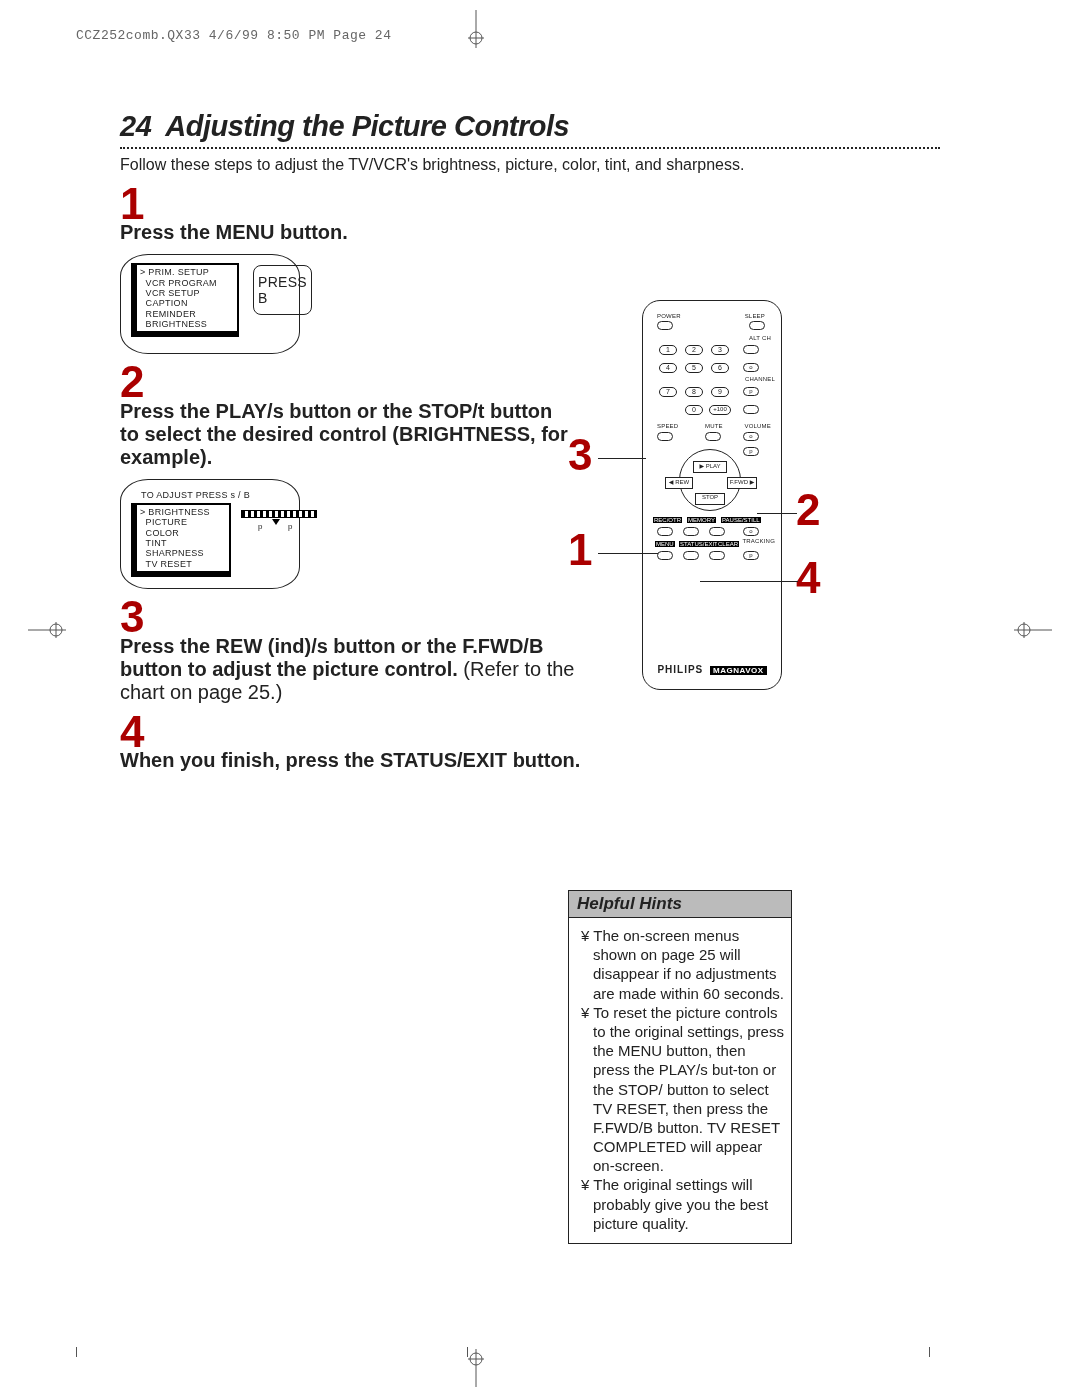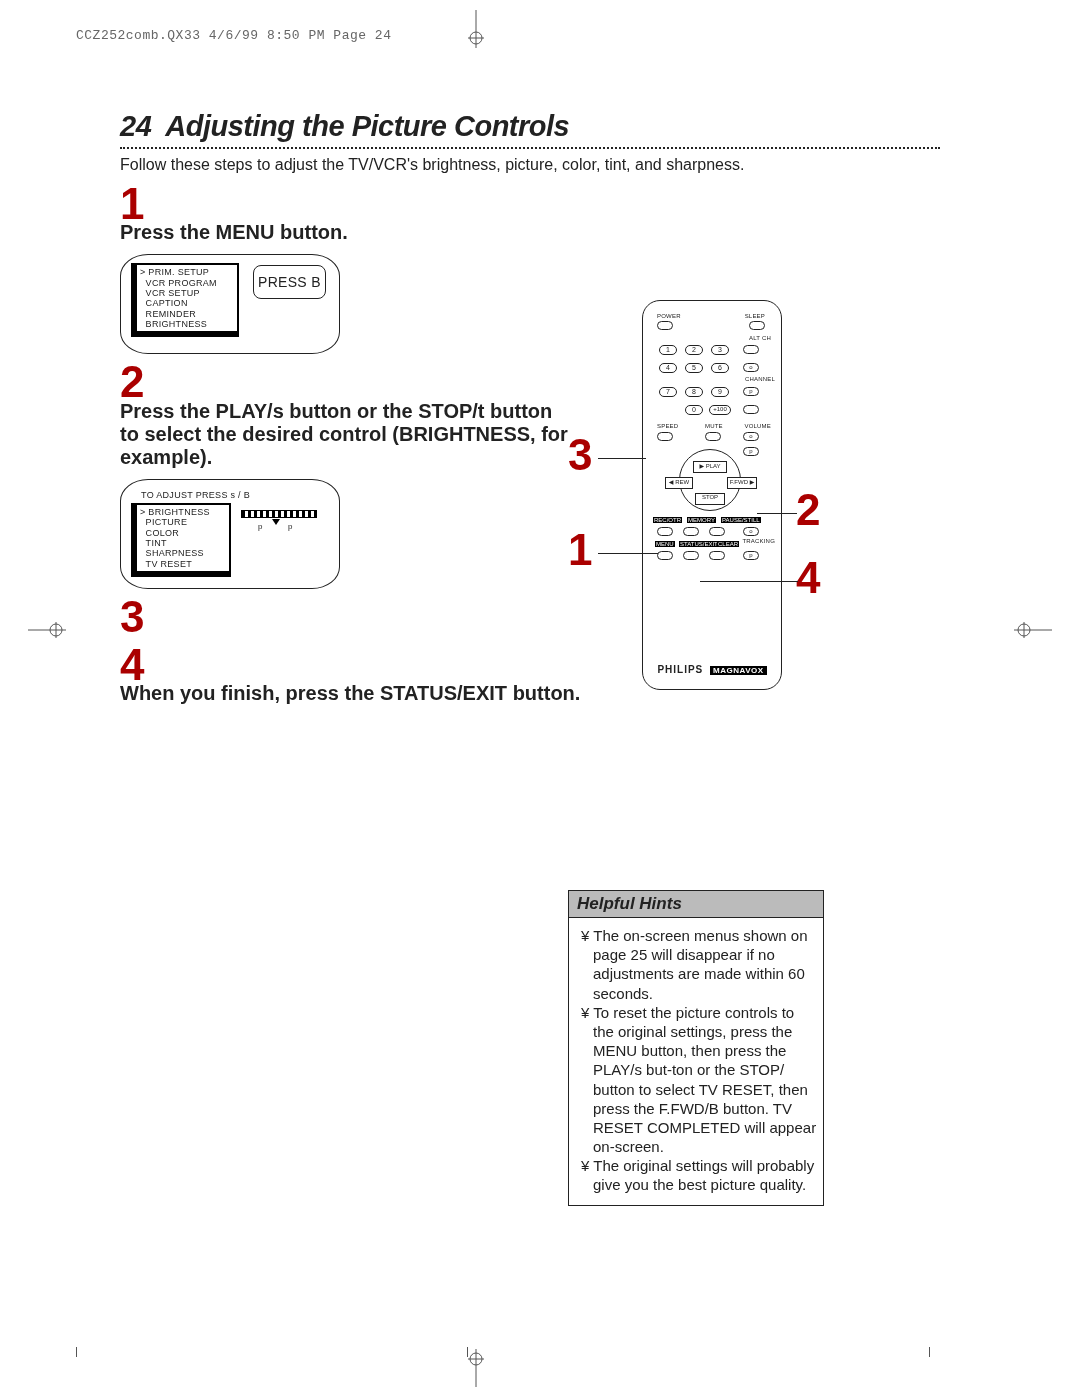--- a/index.html
+++ b/index.html
@@ -69,21 +69,21 @@
   }
   .step-text {
     font-size: 20px;
     font-weight: bold;
     margin-top: -2px;
   }
   .step-text .nb { font-weight: normal; }
 
   .screen-box {
     position: relative;
-    width: 220px;
+    width: 180px;
     height: 100px;
     border: 1.5px solid #222;
     border-radius: 28px / 22px;
     margin: 10px 0 4px 0;
     padding: 8px 10px;
     font-size: 9px;
     font-family: Arial, sans-serif;
     letter-spacing: 0.3px;
   }
   .screen-box2 { height: 110px; }
@@ -162,21 +162,21 @@
     color:#a00;
   }
   .callout-line {
     position:absolute; background:#222; height:1px;
   }
 
   
   .hints {
     position: absolute;
     top: 890px; left: 568px;
-    width: 256px;
+    width: 224px;
     border: 1.5px solid #222;
     font-size: 15px;
   }
   .hints-title {
     background: #bbb;
     border-bottom: 1.5px solid #222;
     padding: 3px 8px;
     font-weight: bold;
     font-style: italic;
     font-size: 17px;
@@ -260,20 +260,24 @@
       &nbsp;&nbsp;<span>COLOR</span><br>
       &nbsp;&nbsp;<span>TINT</span><br>
       &nbsp;&nbsp;<span>SHARPNESS</span><br>
       &nbsp;&nbsp;<span>TV RESET</span>
     </div>
     <div class="slider-bar"></div>
     <div class="pmarks">p&nbsp;&nbsp;&nbsp;&nbsp;&nbsp;&nbsp;&nbsp;&nbsp;&nbsp;&nbsp;p</div>
   </div>
 
   <div class="step-num">3</div>
+  <div class="step-text" style="max-width:460px">
+    <span>Press the REW (ind)/s  button or the F.FWD/B  button to adjust the picture control.</span>
+    <span class="nb"> (Refer to the chart on page 25.)</span>
+  </div>
 
   <div class="step-num">4</div>
   <div class="step-text">When you finish, press the STATUS/EXIT button.</div>
 </div>
 
 <div class="remote-wrap">
   <div class="remote">
     <span class="r-lbl" style="top:12px;left:14px">POWER</span>
     <div class="r-btn pill" style="top:20px;left:14px;width:16px;height:9px"></div>
     <span class="r-lbl" style="top:12px;right:16px">SLEEP</span>

